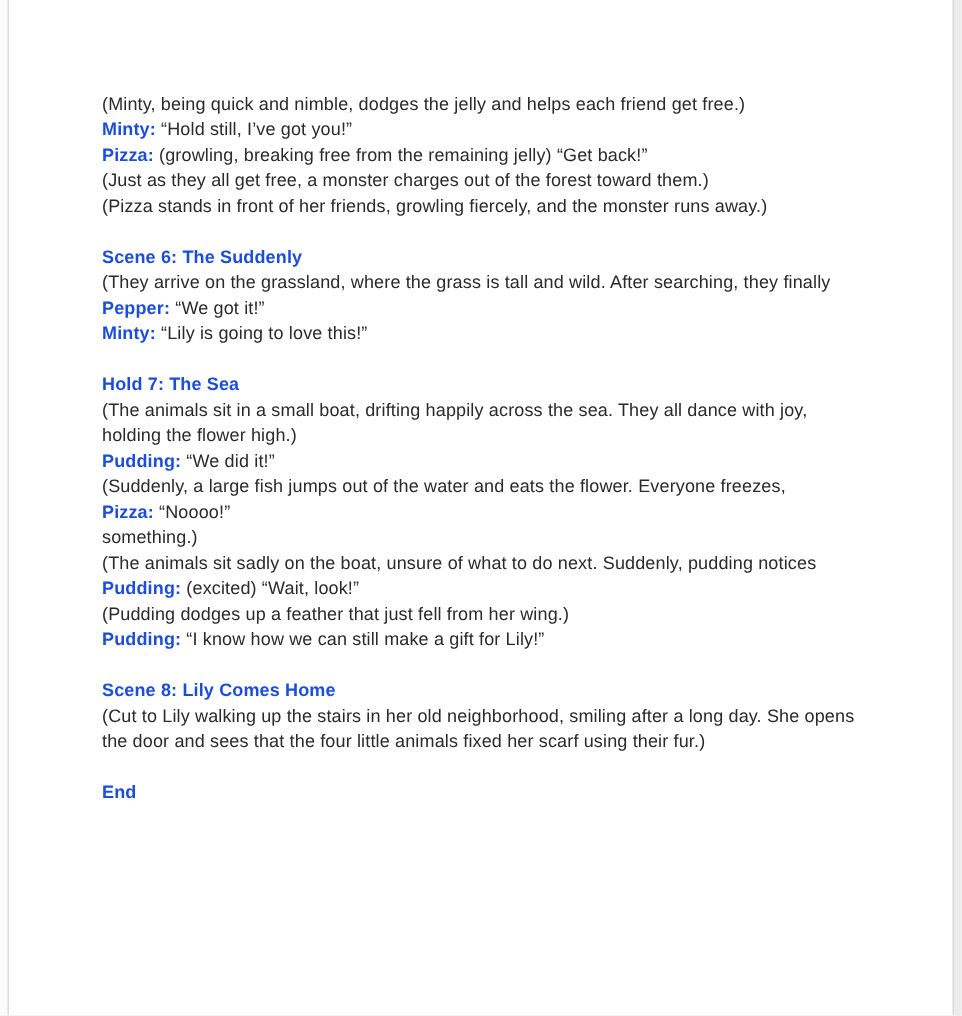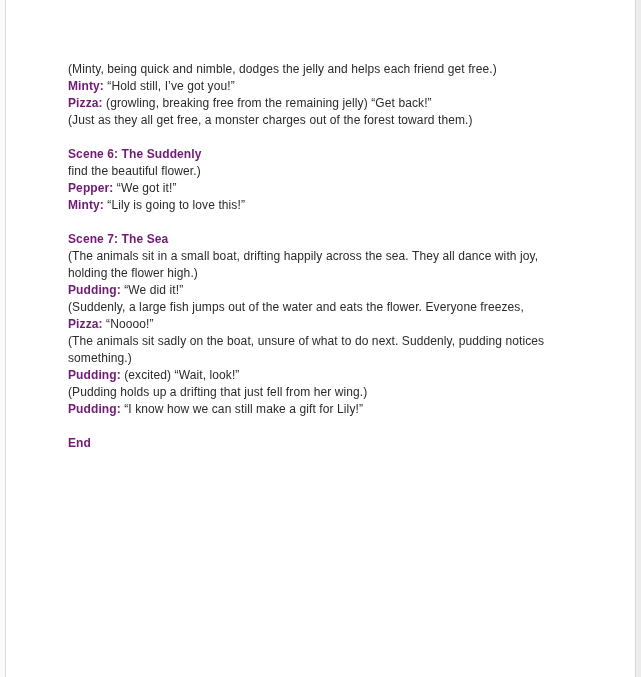--- a/index.html
+++ b/index.html
@@ -43,53 +43,59 @@
   }
   .script-block + .script-block {
     margin-top: 17px;
   }
   .script-line {
     height: 17px;
     white-space: nowrap;
   }
   .bold {
     font-weight: bold;
-    color: #701a75;
+    color: #1d4ed8;
   }
 </style>
 </head>
 <body>
 
 <div class="viewport">
   <div class="left-strip"></div>
   <div class="page">
     <div class="script-text">
         <div class="script-block">
           <div class="script-line">(Minty, being quick and nimble, dodges the jelly and helps each friend get free.)</div>
           <div class="script-line"><span class="bold">Minty:</span> “Hold still, I’ve got you!”</div>
           <div class="script-line"><span class="bold">Pizza:</span> (growling, breaking free from the remaining jelly) “Get back!”</div>
           <div class="script-line">(Just as they all get free, a monster charges out of the forest toward them.)</div>
+          <div class="script-line">(Pizza stands in front of her friends, growling fiercely, and the monster runs away.)</div>
         </div>
         <div class="script-block">
           <div class="script-line"><span class="bold">Scene 6: The Suddenly</span></div>
-          <div class="script-line">find the beautiful flower.)</div>
+          <div class="script-line">(They arrive on the grassland, where the grass is tall and wild. After searching, they finally</div>
           <div class="script-line"><span class="bold">Pepper:</span> “We got it!”</div>
           <div class="script-line"><span class="bold">Minty:</span> “Lily is going to love this!”</div>
         </div>
         <div class="script-block">
-          <div class="script-line"><span class="bold">Scene 7: The Sea</span></div>
+          <div class="script-line"><span class="bold">Hold 7: The Sea</span></div>
           <div class="script-line">(The animals sit in a small boat, drifting happily across the sea. They all dance with joy,</div>
           <div class="script-line">holding the flower high.)</div>
           <div class="script-line"><span class="bold">Pudding:</span> “We did it!”</div>
           <div class="script-line">(Suddenly, a large fish jumps out of the water and eats the flower. Everyone freezes,</div>
           <div class="script-line"><span class="bold">Pizza:</span> “Noooo!”</div>
+          <div class="script-line">something.)</div>
           <div class="script-line">(The animals sit sadly on the boat, unsure of what to do next. Suddenly, pudding notices</div>
-          <div class="script-line">something.)</div>
           <div class="script-line"><span class="bold">Pudding:</span> (excited) “Wait, look!”</div>
-          <div class="script-line">(Pudding holds up a drifting that just fell from her wing.)</div>
+          <div class="script-line">(Pudding dodges up a feather that just fell from her wing.)</div>
           <div class="script-line"><span class="bold">Pudding:</span> “I know how we can still make a gift for Lily!”</div>
+        </div>
+        <div class="script-block">
+          <div class="script-line"><span class="bold">Scene 8: Lily Comes Home</span></div>
+          <div class="script-line">(Cut to Lily walking up the stairs in her old neighborhood, smiling after a long day. She opens</div>
+          <div class="script-line">the door and sees that the four little animals fixed her scarf using their fur.)</div>
         </div>
         <div class="script-block">
           <div class="script-line"><span class="bold">End</span></div>
         </div>
       </div>
   </div>
 </div>
 
 </body></html>

